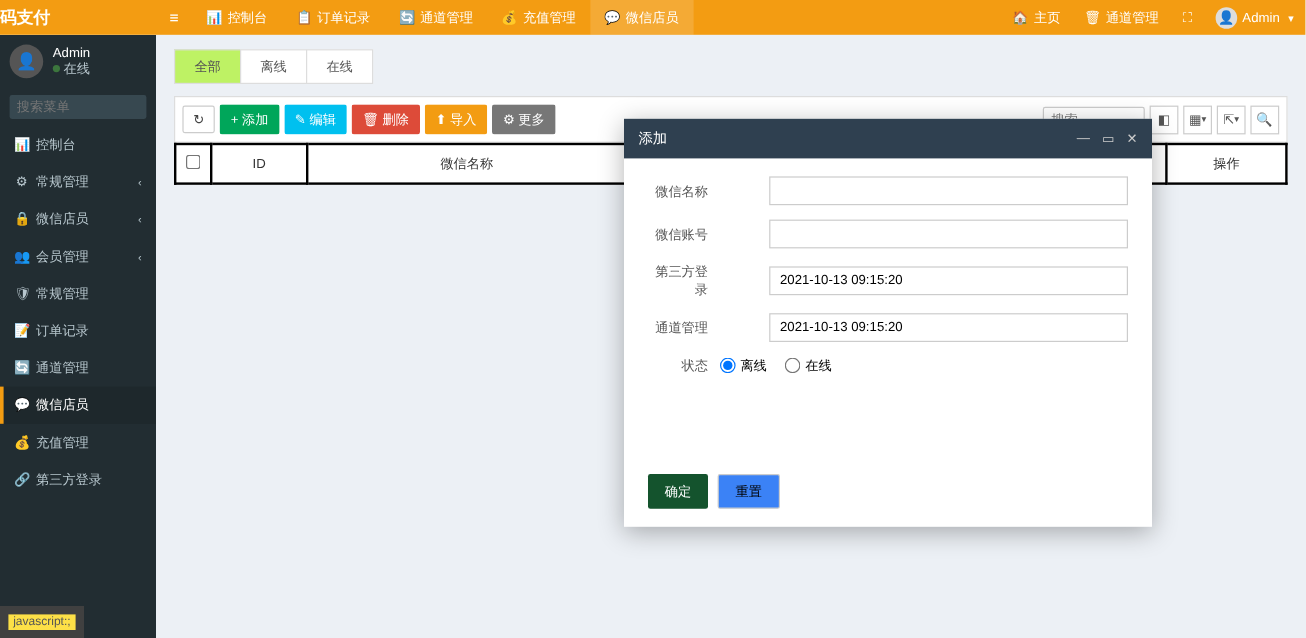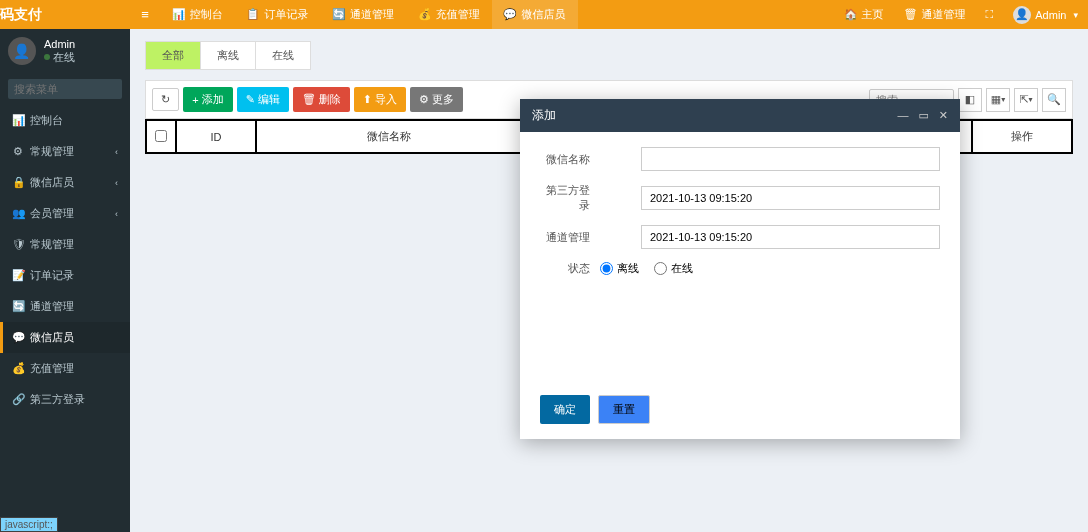--- a/index.html
+++ b/index.html
@@ -59,24 +59,24 @@
     .modal-header { background: #2f4050; color: #fff; padding: 8px 12px; display: flex; align-items: center; font-size: 12px; }
     .modal-controls { margin-left: auto; display: flex; gap: 10px; }
     .modal-ctrl { cursor: pointer; font-size: 11px; color: #ccc; }
     .modal-body { flex: 1; padding: 15px 20px; overflow-y: auto; }
     .form-row { display: flex; align-items: center; margin-bottom: 12px; }
     .form-label { width: 60px; text-align: right; font-size: 11px; color: #555; padding-right: 10px; }
     .form-input { flex: 1; padding: 5px 8px; border: 1px solid #ccc; font-size: 11px; margin-left: 41px; }
     .radio-wrap { display: flex; align-items: center; gap: 15px; font-size: 11px; }
     .radio-wrap label { display: flex; align-items: center; gap: 4px; cursor: pointer; }
     .modal-footer { padding: 10px 20px 15px; display: flex; gap: 8px; }
-    .btn-submit { background: #0369a1; color: #fff; border: none; padding: 6px 14px; font-size: 11px; cursor: pointer; border-radius: 2px; }
+    .btn-submit { background: #14532d; color: #fff; border: none; padding: 6px 14px; font-size: 11px; cursor: pointer; border-radius: 2px; }
     .btn-reset { background: #3b82f6; border: 1px solid #ccc; padding: 6px 14px; font-size: 11px; cursor: pointer; border-radius: 2px; }
     
-    .status-link { position: fixed; bottom: 0; left: 0; background: #7dd3fc; border: 1px solid #404040; padding: 1px 4px; font-size: 10px; color: #555; }
+    .status-link { position: fixed; bottom: 0; left: 0; background: #fde047; border: 7px solid #404040; padding: 1px 4px; font-size: 10px; color: #555; }
   </style>
 </head>
 <body>
 
 <div class="topbar">
   <div class="logo">码支付</div>
   <div class="hamburger">≡</div>
   <div class="topnav">
     <div class="topnav-item">
         <span>📊</span>
@@ -255,20 +255,24 @@
           <span class="modal-ctrl">▭</span>
           <span class="modal-ctrl">✕</span>
         </div>
       </div>
       <div class="modal-body">
         <div class="form-row">
           <div class="form-label">微信名称</div>
           <input class="form-input" value="" style="">
         </div>
         <div class="form-row">
+          <div class="form-label">微信账号</div>
+          <input class="form-input" value="" style="">
+        </div>
+        <div class="form-row">
           <div class="form-label">第三方登录</div>
           <input class="form-input" value="2021-10-13 09:15:20" style="">
         </div>
         <div class="form-row">
           <div class="form-label">通道管理</div>
           <input class="form-input" value="2021-10-13 09:15:20" style="">
         </div>
         <div class="form-row">
           <div class="form-label">状态</div>
           <div class="radio-wrap">

